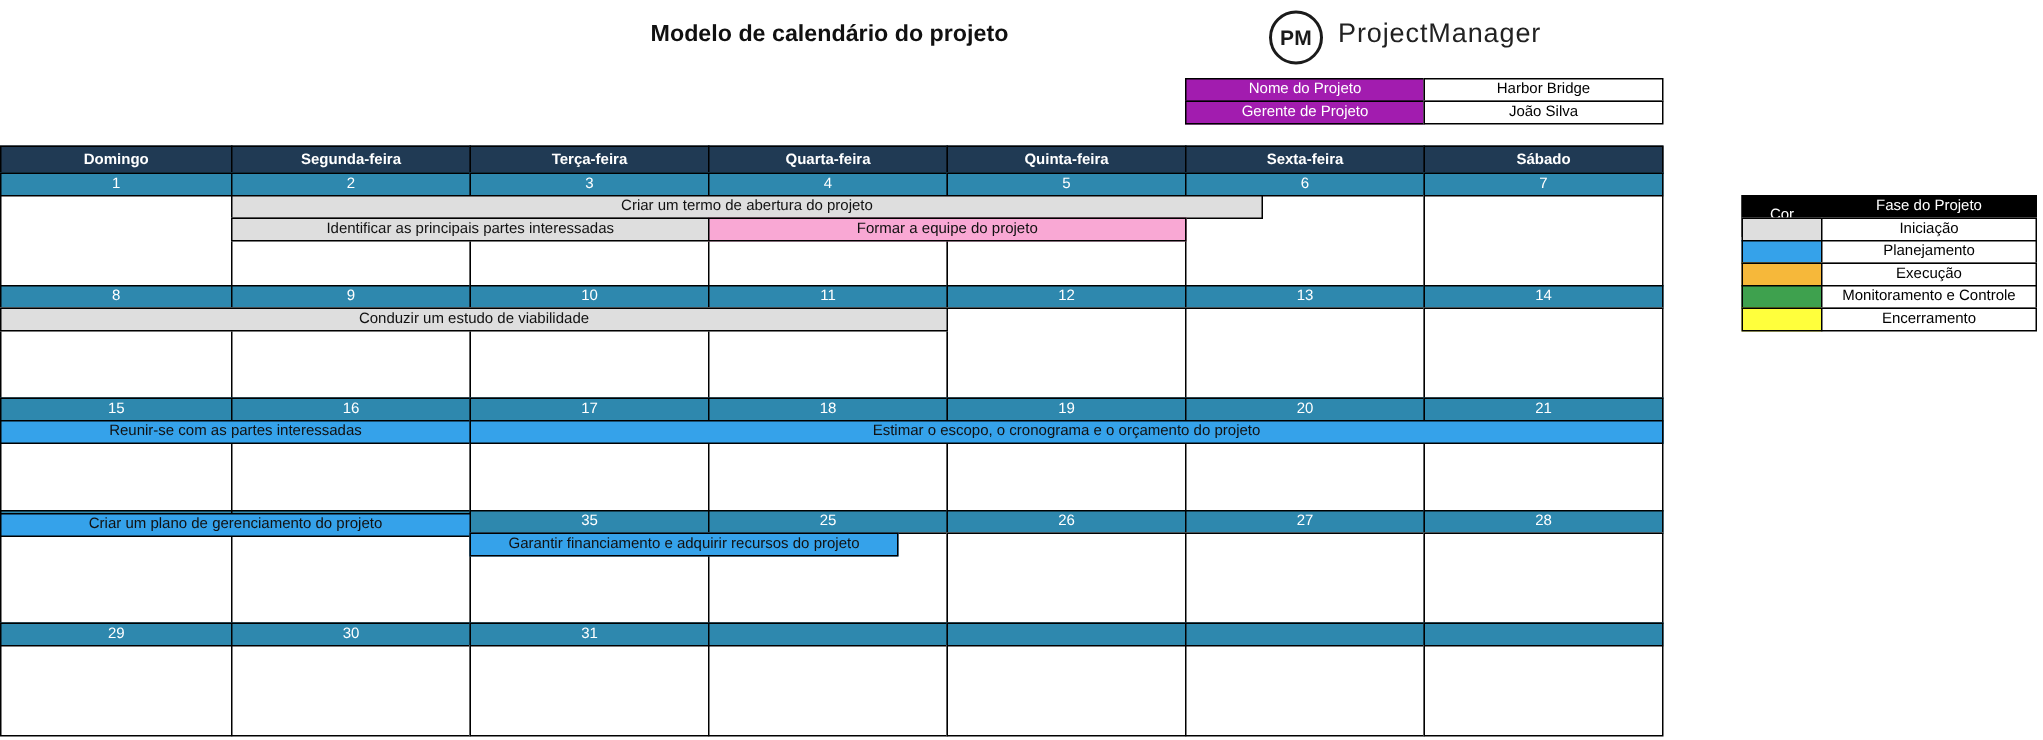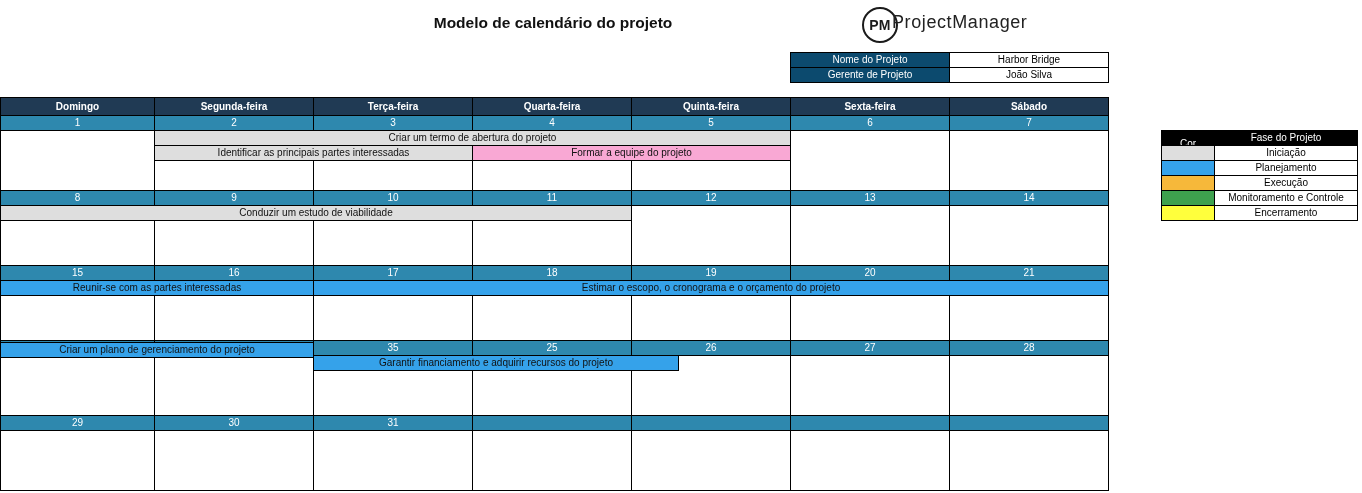--- a/index.html
+++ b/index.html
@@ -3,27 +3,27 @@
   <meta charset="utf-8">
   <style>
     html, body { margin:0; padding:0; background:#ffffff; }
     body { width:1362px; height:493px; position:relative; overflow:hidden;
            font-family:"Liberation Sans", sans-serif; color:#000; }
     #canvas { position:absolute; left:0; top:0; width:1362px; height:493px; }
     .title { position:absolute; left:420px; top:14px; width:266px; text-align:center;
              font-weight:bold; font-size:15.5px; white-space:nowrap; color:#111; }
     .logo-mark { position:absolute; left:846px; top:7px; width:36px; height:36px; box-sizing:border-box;
                  border:2.5px solid #1b1b1b; border-radius:50%; display:flex; align-items:center;
-                 justify-content:center; font-weight:bold; font-size:14px; color:#1b1b1b; letter-spacing:0.2px;margin-left:16px; }
+                 justify-content:center; font-weight:bold; font-size:14px; color:#1b1b1b; letter-spacing:0.2px; }
     .logo-text { position:absolute; left:892px; top:12px; font-size:18px; color:#222;
                  letter-spacing:0.6px; white-space:nowrap; }
     .cell { position:absolute; box-sizing:border-box; border:1px solid #000; display:flex;
             align-items:center; justify-content:center; font-size:10px; white-space:nowrap;
             overflow:hidden; line-height:1; }
-    .navy { background:#0c4a6e; color:#fff; }
+    .navy { background:#a21caf; color:#fff; }
     .navy-bold { background:#203a54; color:#fff; font-weight:bold; }
     .teal { background:#2e88ae; color:#fff; }
     .white { background:#fff; color:#000; }
     .black { background:#000; color:#fff; }
     .event { z-index:2; color:#111; }
   </style>
 </head>
 <body>
 
 <div id="canvas">
@@ -112,28 +112,28 @@
       <div class="cell teal" style="left: 313px; top: 415px; width: 160px; height: 16px;">31</div>
       <div class="cell white" style="left: 313px; top: 430px; width: 160px; height: 61px;"></div>
       <div class="cell teal" style="left: 472px; top: 415px; width: 160px; height: 16px;"></div>
       <div class="cell white" style="left: 472px; top: 430px; width: 160px; height: 61px;"></div>
       <div class="cell teal" style="left: 631px; top: 415px; width: 160px; height: 16px;"></div>
       <div class="cell white" style="left: 631px; top: 430px; width: 160px; height: 61px;"></div>
       <div class="cell teal" style="left: 790px; top: 415px; width: 160px; height: 16px;"></div>
       <div class="cell white" style="left: 790px; top: 430px; width: 160px; height: 61px;"></div>
       <div class="cell teal" style="left: 949px; top: 415px; width: 160px; height: 16px;"></div>
       <div class="cell white" style="left: 949px; top: 430px; width: 160px; height: 61px;"></div>
-      <div class="cell event" style="left: 154px; top: 130px; width: 637px; height: 16px; background: rgb(222, 222, 222); text-align: center;">Criar um termo de abertura do projeto</div>
+      <div class="cell event" style="left: 154px; top: 130px; width: 688px; height: 16px; background: rgb(222, 222, 222); text-align: center;">Criar um termo de abertura do projeto</div>
       <div class="cell event" style="left: 154px; top: 145px; width: 319px; height: 16px; background: rgb(222, 222, 222);">Identificar as principais partes interessadas</div>
       <div class="cell event" style="left: 472px; top: 145px; width: 319px; height: 16px; background: #f9a8d4;">Formar a equipe do projeto</div>
       <div class="cell event" style="left: 0px; top: 205px; width: 632px; height: 16px; background: rgb(222, 222, 222);">Conduzir um estudo de viabilidade</div>
       <div class="cell event" style="left: 0px; top: 280px; width: 314px; height: 16px; background: rgb(53, 162, 234);">Reunir-se com as partes interessadas</div>
       <div class="cell event" style="left: 313px; top: 280px; width: 796px; height: 16px; background: rgb(53, 162, 234);">Estimar o escopo, o cronograma e o orçamento do projeto</div>
       <div class="cell event" style="left: 0px; top: 342px; width: 314px; height: 16px; background: rgb(53, 162, 234);">Criar um plano de gerenciamento do projeto</div>
-      <div class="cell event" style="left: 313px; top: 355px; width: 366px; height: 16px; background: rgb(53, 162, 234);">Garantir financiamento e adquirir recursos do projeto</div>
+      <div class="cell event" style="left: 313px; top: 355px; width: 286px; height: 16px; background: rgb(53, 162, 234);">Garantir financiamento e adquirir recursos do projeto</div>
     </div>
   <div id="legend">
       <div class="cell black" style="left: 1161px; top: 130px; width: 54px; height: 28px;">Cor</div>
       <div class="cell black" style="left: 1214px; top: 130px; width: 144px; height: 16px;">Fase do Projeto</div>
       <div class="cell " style="left: 1161px; top: 145px; width: 54px; height: 16px; background: rgb(222, 222, 222);"></div>
       <div class="cell white" style="left: 1214px; top: 145px; width: 144px; height: 16px;">Iniciação</div>
       <div class="cell " style="left: 1161px; top: 160px; width: 54px; height: 16px; background: rgb(53, 162, 234);"></div>
       <div class="cell white" style="left: 1214px; top: 160px; width: 144px; height: 16px;">Planejamento</div>
       <div class="cell " style="left: 1161px; top: 175px; width: 54px; height: 16px; background: rgb(246, 184, 58);"></div>
       <div class="cell white" style="left: 1214px; top: 175px; width: 144px; height: 16px;">Execução</div>

